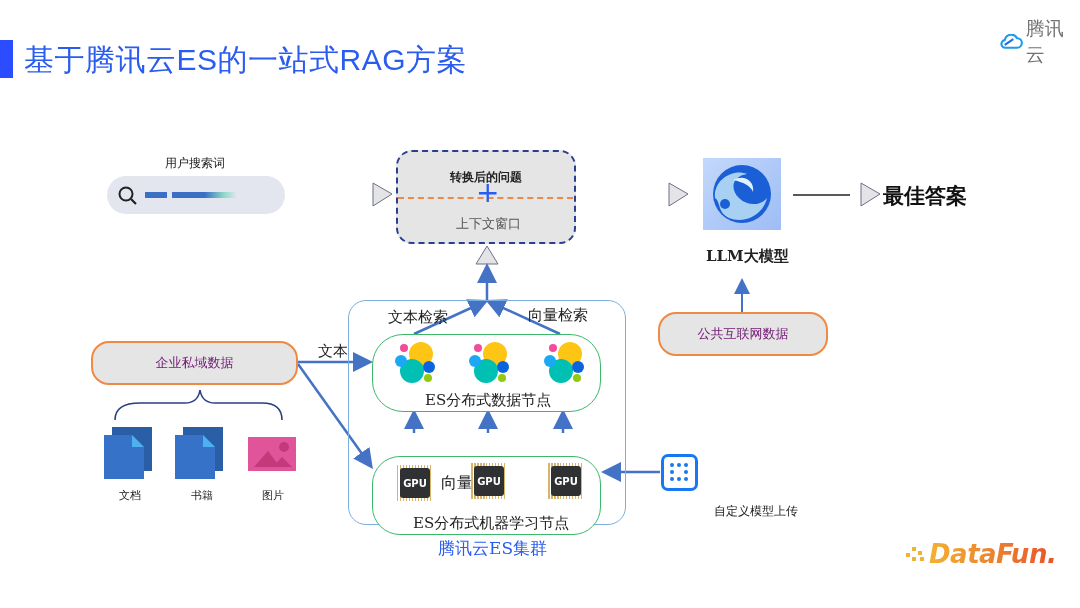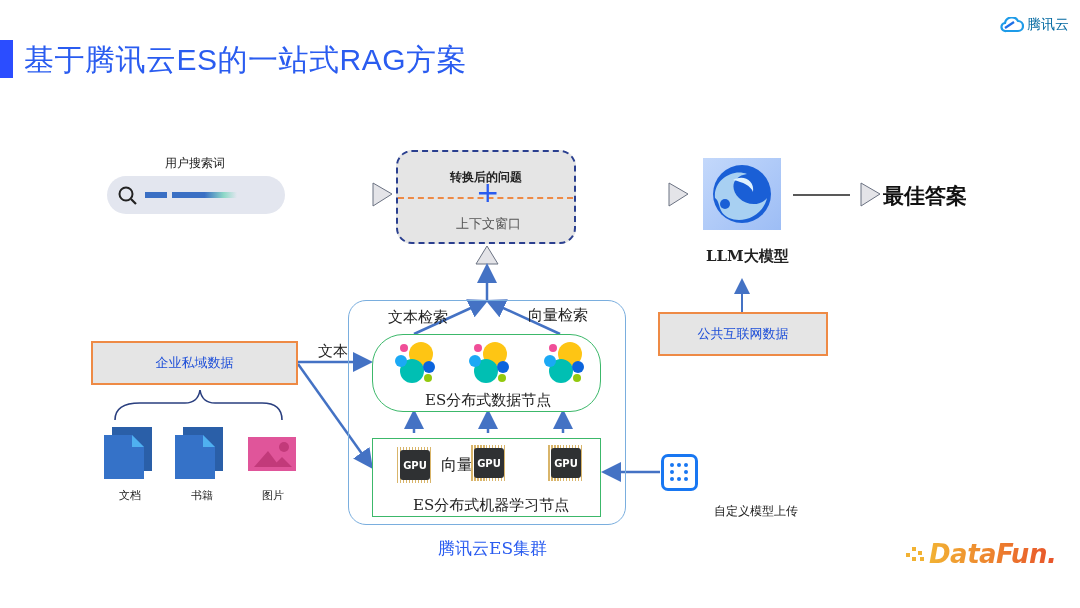--- a/index.html
+++ b/index.html
@@ -2,25 +2,25 @@
 <html><head>
 <meta charset="utf-8">
 <style>
   html, body { margin:0; padding:0; }
   body { width:1080px; height:608px; position:relative; background:#ffffff; overflow:hidden;
          font-family: "DejaVu Serif", "Liberation Serif", serif; color:#222; }
   .abs { position:absolute; }
   .title-bar { left:0; top:40px; width:13px; height:38px; background:#2b4dff; }
   .title { left:24px; top:40px; font-size:30px; color:#2a5cf0; letter-spacing:0.5px; white-space:nowrap;
            font-family:Liberation Sans, sans-serif; }
-  .brand { left:1000px; top:16px; font-size:14px; color:#0369a1; font-family:"DejaVu Sans", sans-serif; display:flex; align-items:center; gap:3px; }
+  .brand { left:1000px; top:16px; font-size:19px; color:#737373; font-family:"DejaVu Sans", sans-serif; display:flex; align-items:center; gap:3px; }
   .label { font-size:12px; color:#222; white-space:nowrap; font-family:"DejaVu Sans", sans-serif; }
   .search { left:107px; top:176px; width:178px; height:38px; border-radius:19px; background:#e3e6ef; }
   .qbox { left:396px; top:150px; width:180px; height:94px; border:2.5px dashed #2a3f8f; border-radius:16px; background:#e5e5e5; box-sizing:border-box;padding-left:12px; }
-  .orange-box { border:2px solid #ee8a45; border-radius:0; background:#e5e5e5; box-sizing:border-box; display:flex; align-items:center; justify-content:center; font-size:13px; color:#1d4ed8; font-family:"DejaVu Serif", serif; }
+  .orange-box { border:2px solid #ee8a45; border-radius:18px; background:#e5e5e5; box-sizing:border-box; display:flex; align-items:center; justify-content:center; font-size:13px; color:#701a75; font-family:"DejaVu Serif", serif; }
   .cluster { left:348px; top:300px; width:278px; height:225px; border:1.3px solid #7aaede; border-radius:18px; box-sizing:border-box; }
   .green-box { border:1.5px solid #3cb86a; box-sizing:border-box; background:#fff; }
   .cn { font-family:"DejaVu Serif", serif; white-space:nowrap; }
 </style>
 </head>
 <body>
 
 <div class="abs title-bar"></div>
 <div class="abs title">基于腾讯云ES的一站式RAG方案</div>
 <div class="abs brand">
@@ -176,21 +176,21 @@
       <circle cx="17" cy="30" r="12" fill="#00bfb3"></circle>
       <circle cx="6" cy="20" r="6" fill="#1ba9f5"></circle>
       <circle cx="34" cy="26" r="6" fill="#0b64dd"></circle>
       <circle cx="9" cy="7" r="4" fill="#f04e98"></circle>
       <circle cx="33" cy="37" r="4" fill="#93c90e"></circle>
     </svg>
   </div>
   <div class="abs cn" style="left:52px;top:56px;font-size:15px;">ES分布式数据节点</div>
 </div>
 
-<div class="abs green-box" style="left:372px;top:438px;width:229px;height:79px;">
+<div class="abs green-box" style="left:372px;top:456px;width:229px;height:79px;border-radius:28px;">
   <div class="abs" style="left:22px;top:6px;width:40px;height:40px;">
     <div style="position:absolute;left:2px;top:2px;width:36px;height:36px;background:repeating-linear-gradient(90deg,#d9b56a 0 1.5px,transparent 1.5px 3px);"></div>
     <div style="position:absolute;left:5px;top:5px;width:30px;height:30px;background:#2f3133;border-radius:3px;color:#fff;font:bold 10px 'DejaVu Sans',sans-serif;display:flex;align-items:center;justify-content:center;">GPU</div>
   </div>
   <div class="abs cn" style="left:68px;top:16px;font-size:16px;">向量</div>
   <div class="abs" style="left:96px;top:4px;width:40px;height:40px;">
     <div style="position:absolute;left:2px;top:2px;width:36px;height:36px;background:repeating-linear-gradient(90deg,#d9b56a 0 1.5px,transparent 1.5px 3px);"></div>
     <div style="position:absolute;left:5px;top:5px;width:30px;height:30px;background:#2f3133;border-radius:3px;color:#fff;font:bold 10px 'DejaVu Sans',sans-serif;display:flex;align-items:center;justify-content:center;">GPU</div>
   </div>
   <div class="abs" style="left:173px;top:4px;width:40px;height:40px;">

